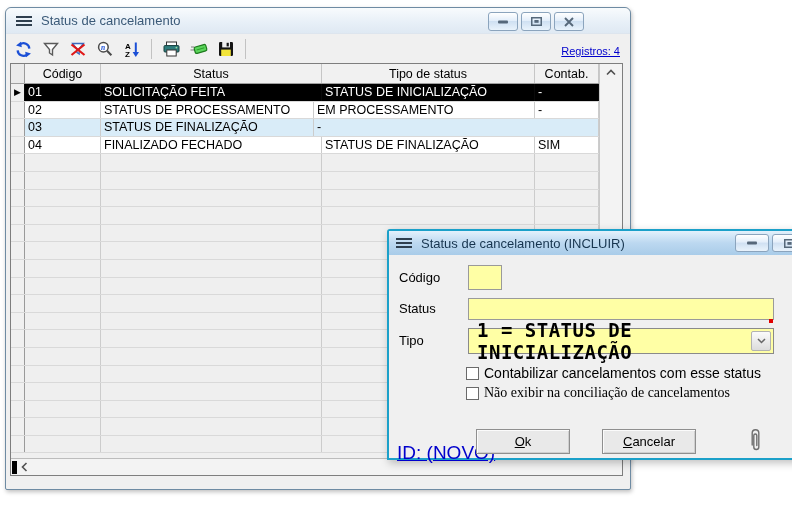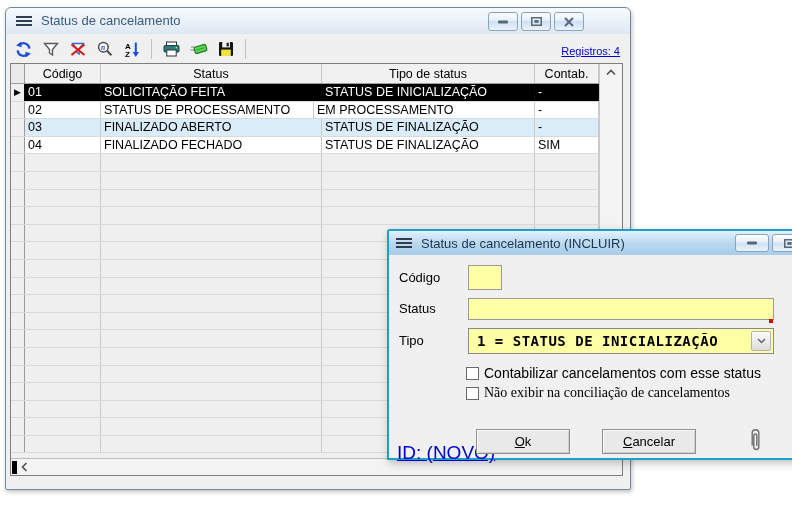--- a/index.html
+++ b/index.html
@@ -63,21 +63,21 @@
   .dlg-title { font-size:13px; color:#17354f; }
   .dlg-controls { position:absolute; right:4px; top:3px; display:flex; }
   .dlg-controls .winbtn { width:34px; height:18px; }
   .dlg-body { position:relative; height:203px; }
   .flabel { position:absolute; font-size:13px; color:#000; }
   .field { position:absolute; border:1px solid #9a9a9a; background:var(--field-yellow,#ffffa5);
     font-family:"Liberation Sans", sans-serif; font-size:13px; padding:2px 4px; outline:none; }
   .dd { position:absolute; left:79px; top:73px; width:306px; height:26px;
     border:1px solid #8a8a8a; background:var(--field-yellow,#ffffa5); cursor:default; }
   .dd-text { position:absolute; left:8px; top:0; bottom:0; display:flex; align-items:center;
-    font-family:"DejaVu Sans Mono", monospace; font-weight:bold; font-size:14px; letter-spacing:.5px; }
+    font-family:"DejaVu Sans Mono", monospace; font-weight:bold; font-size:19px; letter-spacing:.5px; }
   .dd-btn { position:absolute; right:2px; top:2px; bottom:2px; width:20px;
     background:linear-gradient(#fbfbfb,#dcdcdc); border:1px solid #b2b2b2; border-radius:2px;
     display:flex; align-items:center; justify-content:center; }
   .red-dot { position:absolute; left:380px; top:64px; width:4px; height:4px; background:#e00000; }
   .cb-row { position:absolute; left:77px; display:flex; align-items:center; gap:5px; }
   .cb { width:13px; height:13px; background:#fff; border:1px solid #6a6a6a; flex:none; }
   .cb-label { font-size:14px; }
   .btn { position:absolute; width:94px; height:25px; font-family:"Liberation Sans", sans-serif;
     font-size:13px; color:#000; background:#e9e9e9; border:1px solid #8f8f8f;
     box-shadow:inset 1px 1px 0 #fbfbfb, inset -1px -1px 0 #cfcfcf; cursor:pointer; }
@@ -205,21 +205,20 @@
               <div class="trow">
                 <div class="c ind"></div>
                 <div class="c c1">02</div>
                 <div class="c c3">STATUS DE PROCESSAMENTO</div>
                 <div class="c c2">EM PROCESSAMENTO</div>
                 <div class="c c4">-</div>
               </div>
               <div class="trow alt">
                 <div class="c ind"></div>
                 <div class="c c1">03</div>
-                <div class="c c2">FINALIZADO ABERTO</div>
                 <div class="c c3">STATUS DE FINALIZAÇÃO</div>
                 <div class="c c4">-</div>
               </div>
               <div class="trow">
                 <div class="c ind"></div>
                 <div class="c c1">04</div>
                 <div class="c c2">FINALIZADO FECHADO</div>
                 <div class="c c3">STATUS DE FINALIZAÇÃO</div>
                 <div class="c c4">SIM</div>
               </div>

